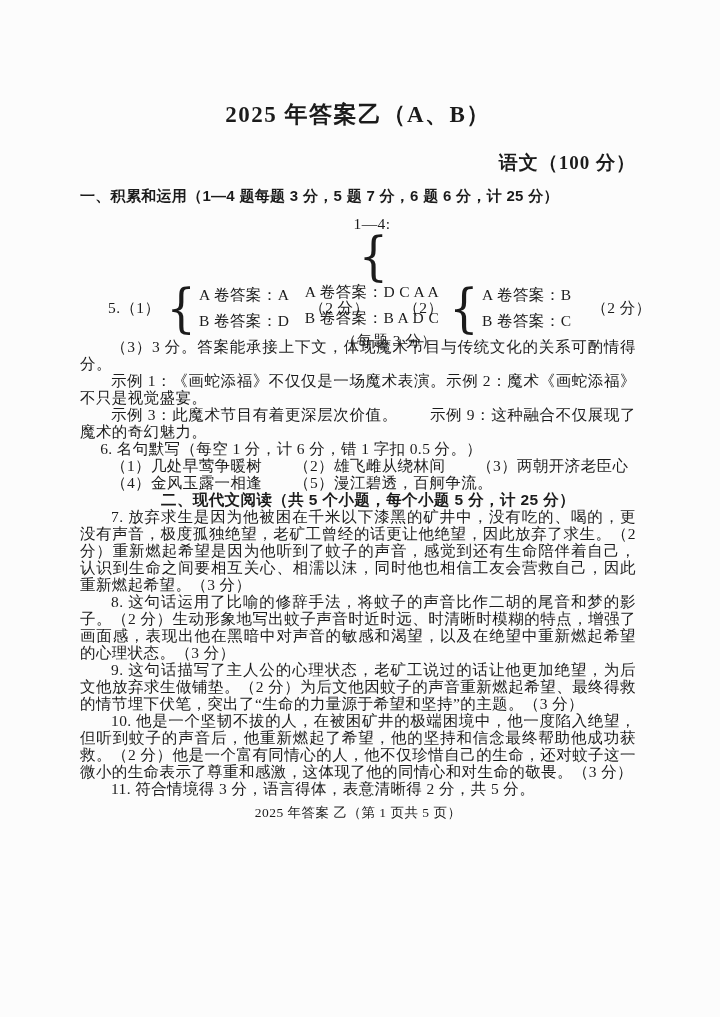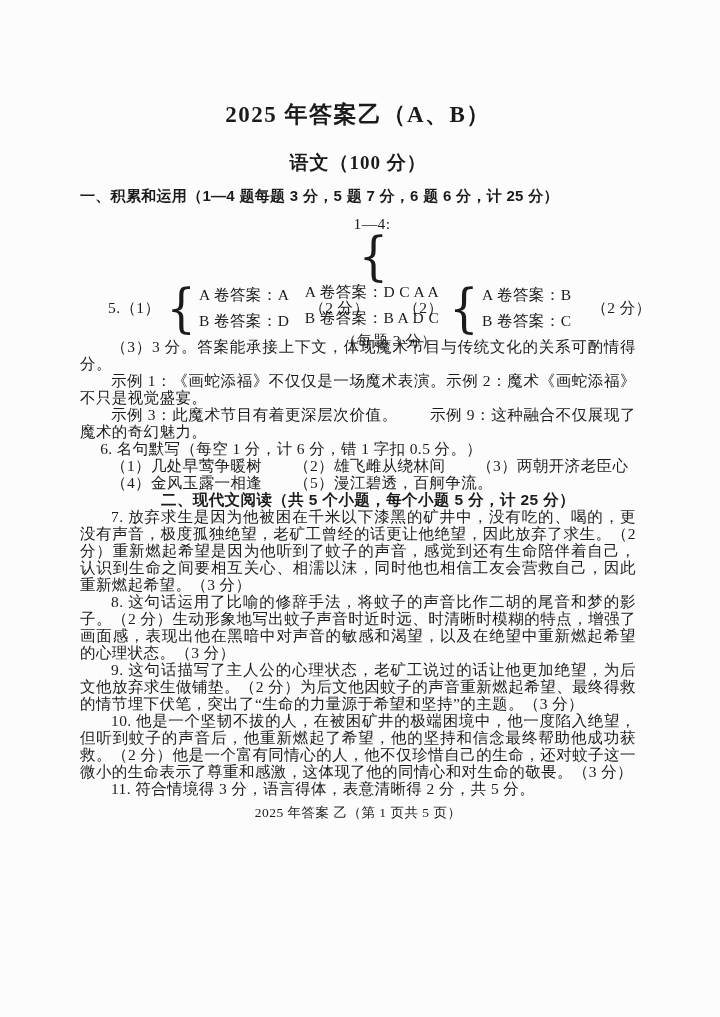--- a/index.html
+++ b/index.html
@@ -22,21 +22,21 @@
     padding-top: 100px;
     text-align: center;
     font-size: 23px;
     font-weight: bold;
     letter-spacing: 1.5px;
     line-height: 30px;
   }
   .doc-subject {
     margin: 0;
     margin-top: 20px;
-    text-align: center;
+    text-align: right;
     font-size: 19px;
     font-weight: bold;
     letter-spacing: 1px;
     line-height: 26px;
   }
   .sec-heading {
     font-family: "Liberation Sans", "DejaVu Sans", sans-serif;
     font-weight: bold;
     font-size: 15px;
     letter-spacing: 0.3px;

